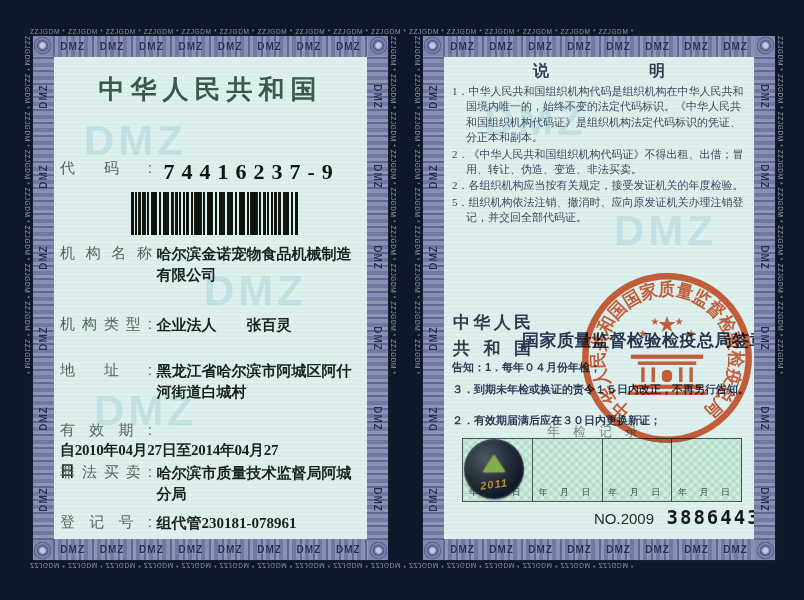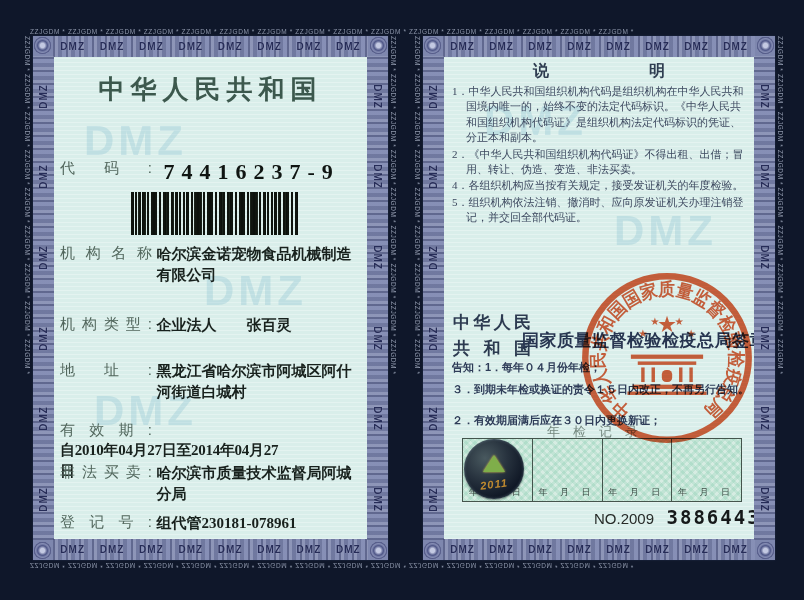--- a/index.html
+++ b/index.html
@@ -261,21 +261,21 @@
       <div class="rosette br"></div>
 
       <div class="inner">
         <span class="wm" style="left:40px;top:40px;">DMZ</span>
         <span class="wm" style="left:170px;top:150px;">DMZ</span>
 
         <div class="expl-title">说明</div>
         <div class="expl-list">
           <p>1．中华人民共和国组织机构代码是组织机构在中华人民共和国境内唯一的，始终不变的法定代码标识。《中华人民共和国组织机构代码证》是组织机构法定代码标识的凭证、分正本和副本。</p>
           <p>2．《中华人民共和国组织机构代码证》不得出租、出借；冒用、转让、伪造、变造、非法买卖。</p>
-          <p>4．各组织机构应当按有关规定，接受发证机关的年度检验。</p>
+          <p>2．各组织机构应当按有关规定，接受发证机关的年度检验。</p>
           <p>5．组织机构依法注销、撤消时、应向原发证机关办理注销登记，并交回全部代码证。</p>
         </div>
 
         <div class="issuer1">中华人民</div>
         <div class="issuer2">共和国</div>
         <div class="sealcap">国家质量监督检验检疫总局签章</div>
 
         <div class="notice n1">告知：1．每年０４月份年检；</div>
         <div class="notice n3">３．到期未年检或换证的责令１５日内改正，不再另行告知。</div>
         <div class="notice n2">２．有效期届满后应在３０日内更换新证；</div>

